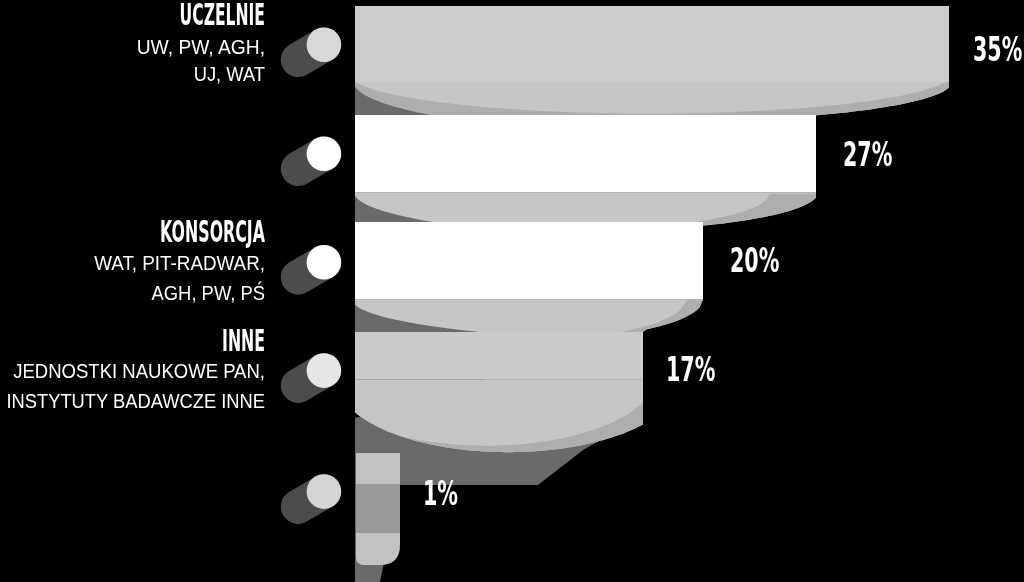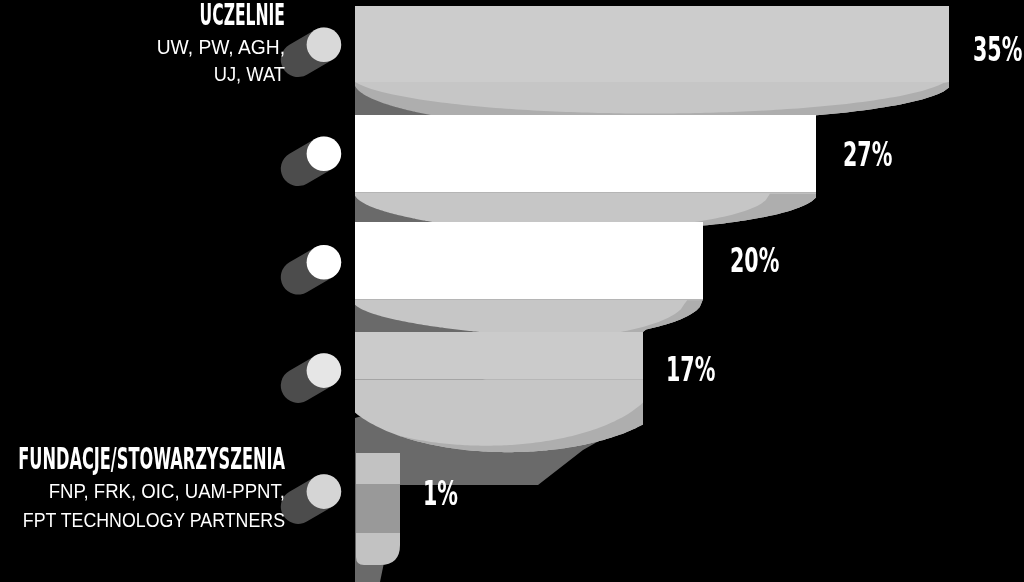--- a/index.html
+++ b/index.html
@@ -1,20 +1,20 @@
 <!DOCTYPE html>
 <html><head>
 <meta charset="utf-8">
 <title>Funnel</title>
 <style>
 html,body{margin:0;padding:0;background:#000;}
 body{width:1024px;height:582px;overflow:hidden;background:#000;font-family:"Liberation Sans",sans-serif;}
 #stage{position:relative;width:1024px;height:582px;background:#000;overflow:hidden;}
 #funnel{position:absolute;left:0;top:0;}
-.lblgroup{position:absolute;left:0;top:0;width:264.5px;height:582px;padding-left:20px;}
+.lblgroup{position:absolute;left:0;top:0;width:264.5px;height:582px;}
 .ttl{position:absolute;right:0;width:700px;text-align:right;color:#fff;
  font-family:"DejaVu Sans Condensed","DejaVu Sans",sans-serif;font-weight:bold;
  font-size:29.5px;line-height:21.51px;white-space:nowrap;
  transform:scaleX(0.593);transform-origin:100% 0;}
 .sub{position:absolute;right:0;width:700px;text-align:right;color:#fff;
  font-family:"Liberation Sans",sans-serif;font-weight:400;
  font-size:20.0px;line-height:13.76px;white-space:nowrap;
  transform:scaleX(0.92);transform-origin:100% 0;}
 .pct{position:absolute;color:#fff;font-family:"DejaVu Sans Condensed","DejaVu Sans",sans-serif;
  font-weight:bold;font-size:33.5px;line-height:24.42px;white-space:nowrap;
@@ -64,22 +64,27 @@
       <rect fill="#4c4c4c" x="278.78" y="481.80" width="64.44" height="34.60" rx="17.3" ry="17.3" transform="rotate(329.83 311.00 499.10)"></rect>
       <circle cx="323.9" cy="491.6" r="17.3" fill="#d5d5d5"></circle>
     </g>
   </svg>
   <div class="lblgroup">
     <div class="ttl" style="top:5.4px;transform:scaleX(0.587)">UCZELNIE</div>
     <div class="sub" style="top:40.8px;transform:scaleX(0.962)">UW, PW, AGH,</div>
     <div class="sub" style="top:67.6px;transform:scaleX(0.917)">UJ, WAT</div>
   </div>
   <div class="lblgroup">
-    <div class="ttl" style="top:449.0px;transform:scaleX(0.609)">FUNDACJE/STOWARZYSZENIA</div>
-    <div class="sub" style="top:484.9px;transform:scaleX(0.93)">FNP, FRK, OIC, UAM-PPNT,</div>
-    <div class="sub" style="top:514.3px;transform:scaleX(0.889)">FPT TECHNOLOGY PARTNERS</div>
+    <div class="ttl" style="top:222.2px;transform:scaleX(0.596)">KONSORCJA</div>
+    <div class="sub" style="top:256.7px;transform:scaleX(0.941)">WAT, PIT-RADWAR,</div>
+    <div class="sub" style="top:286.6px;transform:scaleX(0.92)">AGH, PW, PŚ</div>
+  </div>
+  <div class="lblgroup">
+    <div class="ttl" style="top:331.0px;transform:scaleX(0.593)">INNE</div>
+    <div class="sub" style="top:365.3px;transform:scaleX(0.926)">JEDNOSTKI NAUKOWE PAN,</div>
+    <div class="sub" style="top:395.2px;transform:scaleX(0.916)">INSTYTUTY BADAWCZE INNE</div>
   </div>
   <div class="pct" style="left:972.5px;top:38.2px">35%</div>
   <div class="pct" style="left:842.7px;top:143.2px">27%</div>
   <div class="pct" style="left:730.2px;top:249.0px">20%</div>
   <div class="pct" style="left:665.8px;top:357.7px">17%</div>
   <div class="pct" style="left:423.2px;top:482.3px">1%</div>
 </div>
 
 </body></html>

